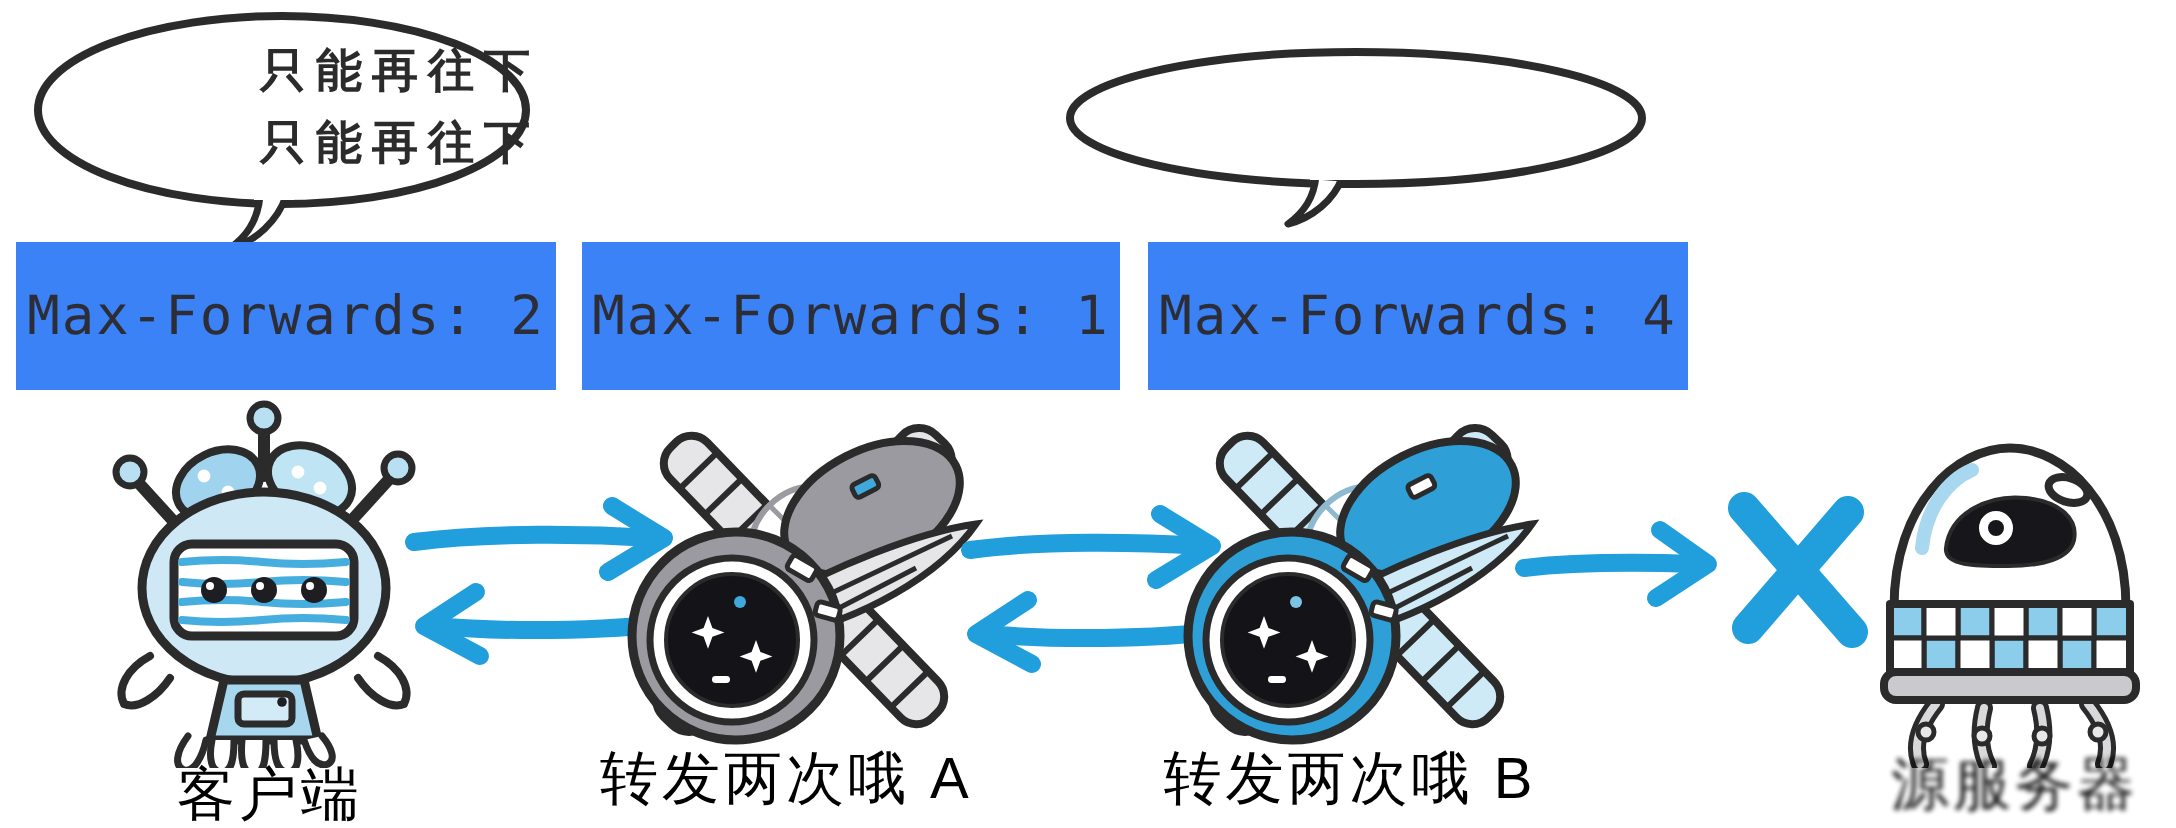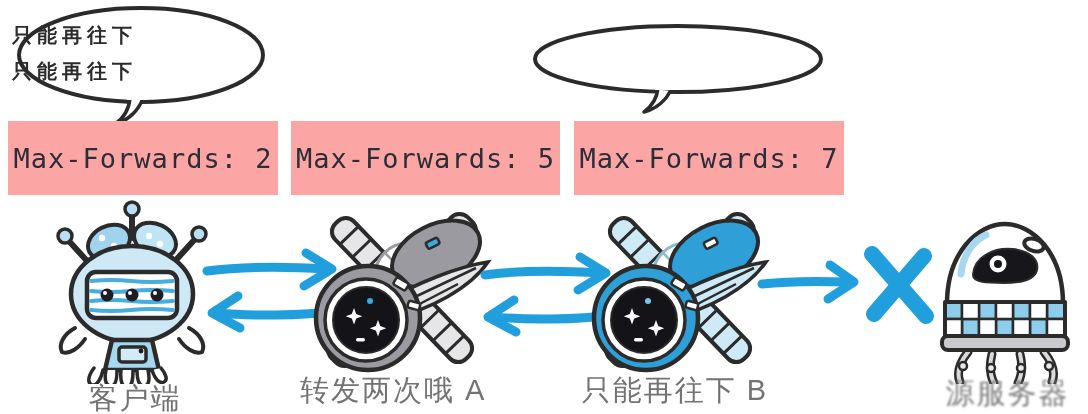--- a/index.html
+++ b/index.html
@@ -4,36 +4,36 @@
 <style>
   html,body{margin:0;padding:0;background:#ffffff;}
   #canvas{
     position:relative;width:1088px;height:414px;background:#ffffff;
     overflow:hidden;font-family:"Liberation Sans",sans-serif;color:#2f2f2f;
   }
   .abs{position:absolute;}
 
   
   .bubble-text{
-    position:absolute;width:100%;text-align:left;
-    font-size:20px;font-weight:600;letter-spacing:5px;color:#2b2b2b;
+    position:absolute;width:100%;text-align:right;
+    font-size:23px;font-weight:600;letter-spacing:5px;color:#2b2b2b;
     line-height:30px;
   }
 
   
   .hdr-box{
-    position:absolute;top:121px;height:74px;background:#fca5a5;
+    position:absolute;top:121px;height:74px;background:#3b82f6;
     display:flex;align-items:center;justify-content:center;
     font-family:"DejaVu Sans Mono",monospace;
     font-size:27px;color:#2d2d36;letter-spacing:1px;white-space:pre;
   }
 
   
   .node-label{
-    position:absolute;text-align:center;font-size:29px;color:#737373;
+    position:absolute;text-align:center;font-size:29px;color:#000000;
     letter-spacing:2px;line-height:32px;white-space:nowrap;
   }
   .node-label.degraded{filter:blur(1.3px) contrast(1.1);opacity:.92;}
 
   svg{display:block;}
 </style>
 </head>
 <body>
 
 <div id="canvas">
@@ -50,22 +50,22 @@
 
   <div class="abs" style="left:528px;top:22px;width:300px;height:92px;">
     <svg width="300" height="92" viewBox="0 0 300 92">
       <ellipse cx="150" cy="37" rx="143" ry="33" fill="#fff" stroke="#2b2b2b" stroke-width="4"></ellipse>
       <path d="M130,66 C129,77 124,84 116,90 C128,87 139,78 143,67 Z" fill="#fff" stroke="#2b2b2b" stroke-width="3.5" stroke-linejoin="round"></path>
       <rect x="127" y="60" width="20" height="8" fill="#fff"></rect>
     </svg>
   </div>
 
   <div class="hdr-box" style="left:8px;width:270px;">Max-Forwards: 2</div>
-  <div class="hdr-box" style="left:291px;width:269px;">Max-Forwards: 5</div>
-  <div class="hdr-box" style="left:574px;width:270px;">Max-Forwards: 7</div>
+  <div class="hdr-box" style="left:291px;width:269px;">Max-Forwards: 1</div>
+  <div class="hdr-box" style="left:574px;width:270px;">Max-Forwards: 4</div>
 
   <svg class="abs" style="left:48px;top:198px;" width="168" height="186" viewBox="0 0 168 186">
     <g stroke="#2b2b2b" stroke-linecap="round">
 
       <line x1="40" y1="64" x2="20" y2="42" stroke-width="6"></line>
       <circle cx="17" cy="38" r="7" fill="#b8dff2" stroke-width="3.5"></circle>
       <line x1="128" y1="62" x2="148" y2="40" stroke-width="6"></line>
       <circle cx="151" cy="36" r="7" fill="#b8dff2" stroke-width="3.5"></circle>
 
       <line x1="84" y1="40" x2="84" y2="16" stroke-width="6"></line>
@@ -256,16 +256,16 @@
         <rect x="113" y="107" width="18" height="17" fill="#fff"></rect>
       </g>
       <rect x="11" y="90" width="120" height="34" fill="none" stroke-width="4"></rect>
 
       <rect x="8" y="124" width="126" height="14" rx="6" fill="#c9c9ce" stroke-width="4"></rect>
     </g>
   </svg>
 
   <div class="node-label" style="left:55px;top:382px;width:160px;">客户端</div>
   <div class="node-label" style="left:300px;top:374px;width:185px;">转发两次哦 A</div>
-  <div class="node-label" style="left:580px;top:374px;width:190px;">只能再往下 B</div>
+  <div class="node-label" style="left:580px;top:374px;width:190px;">转发两次哦 B</div>
   <div class="node-label degraded" style="left:935px;top:377px;width:145px;">源服务器</div>
 
 </div>
 
 </body></html>

